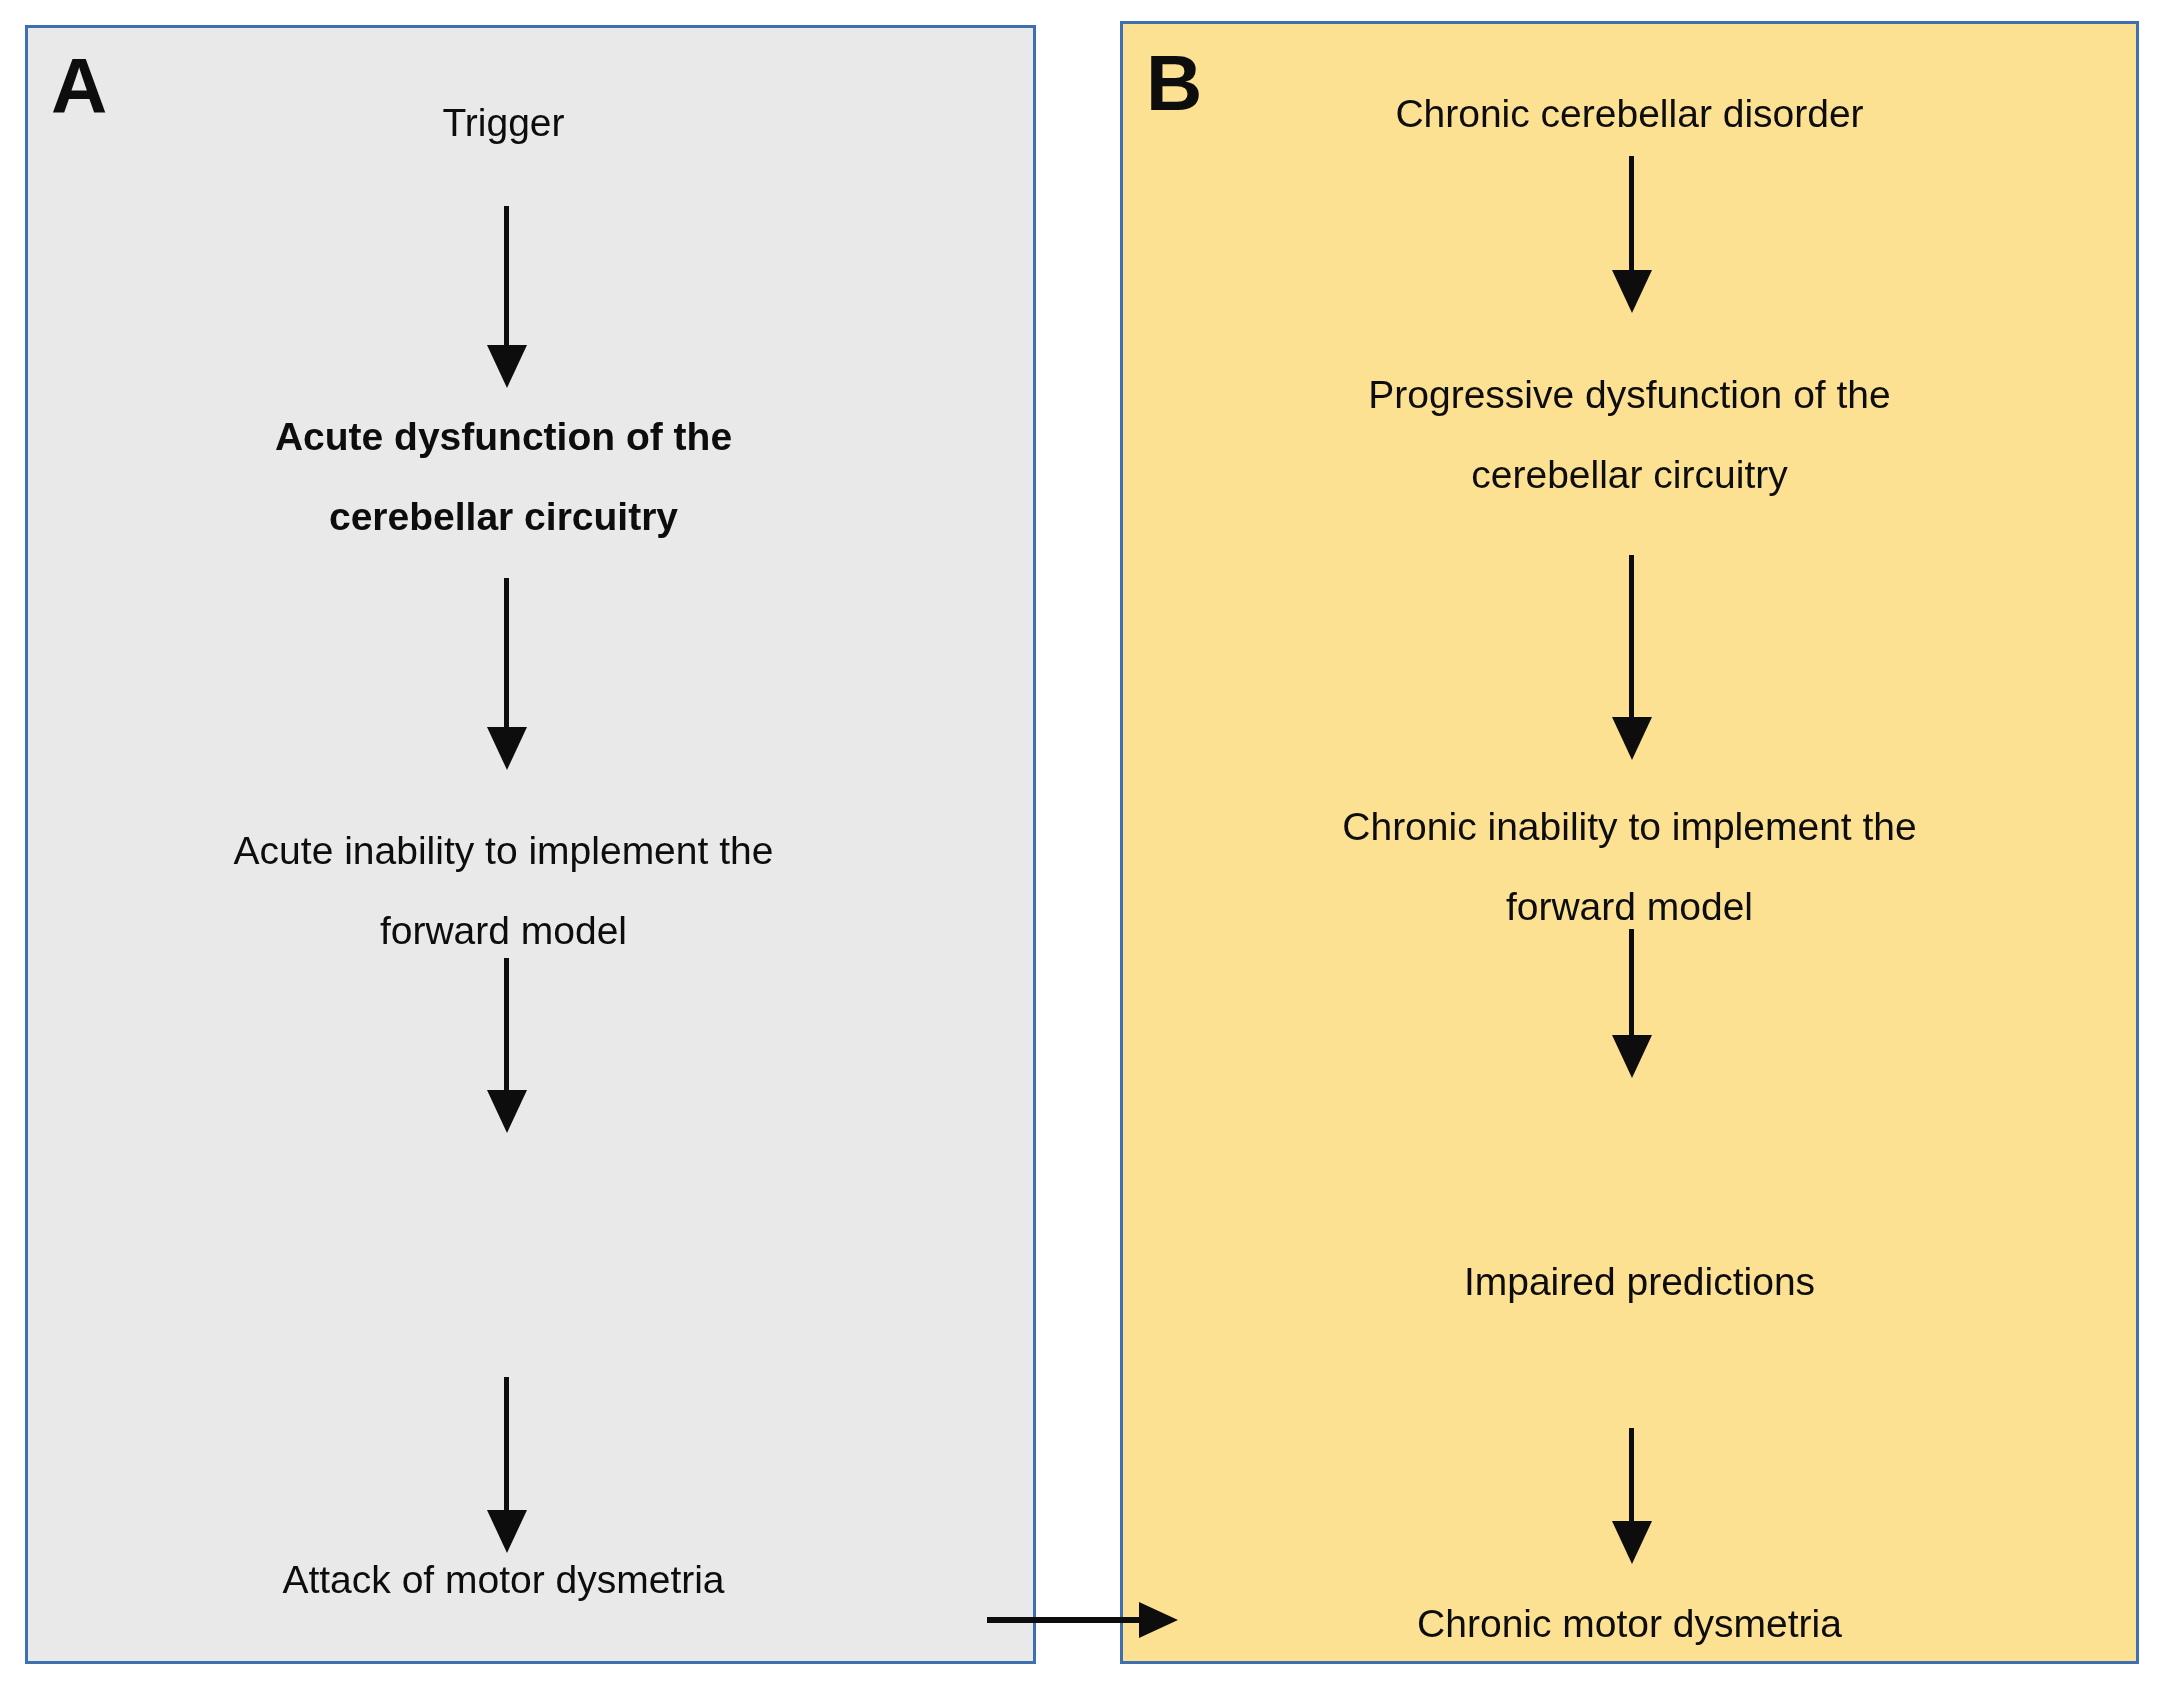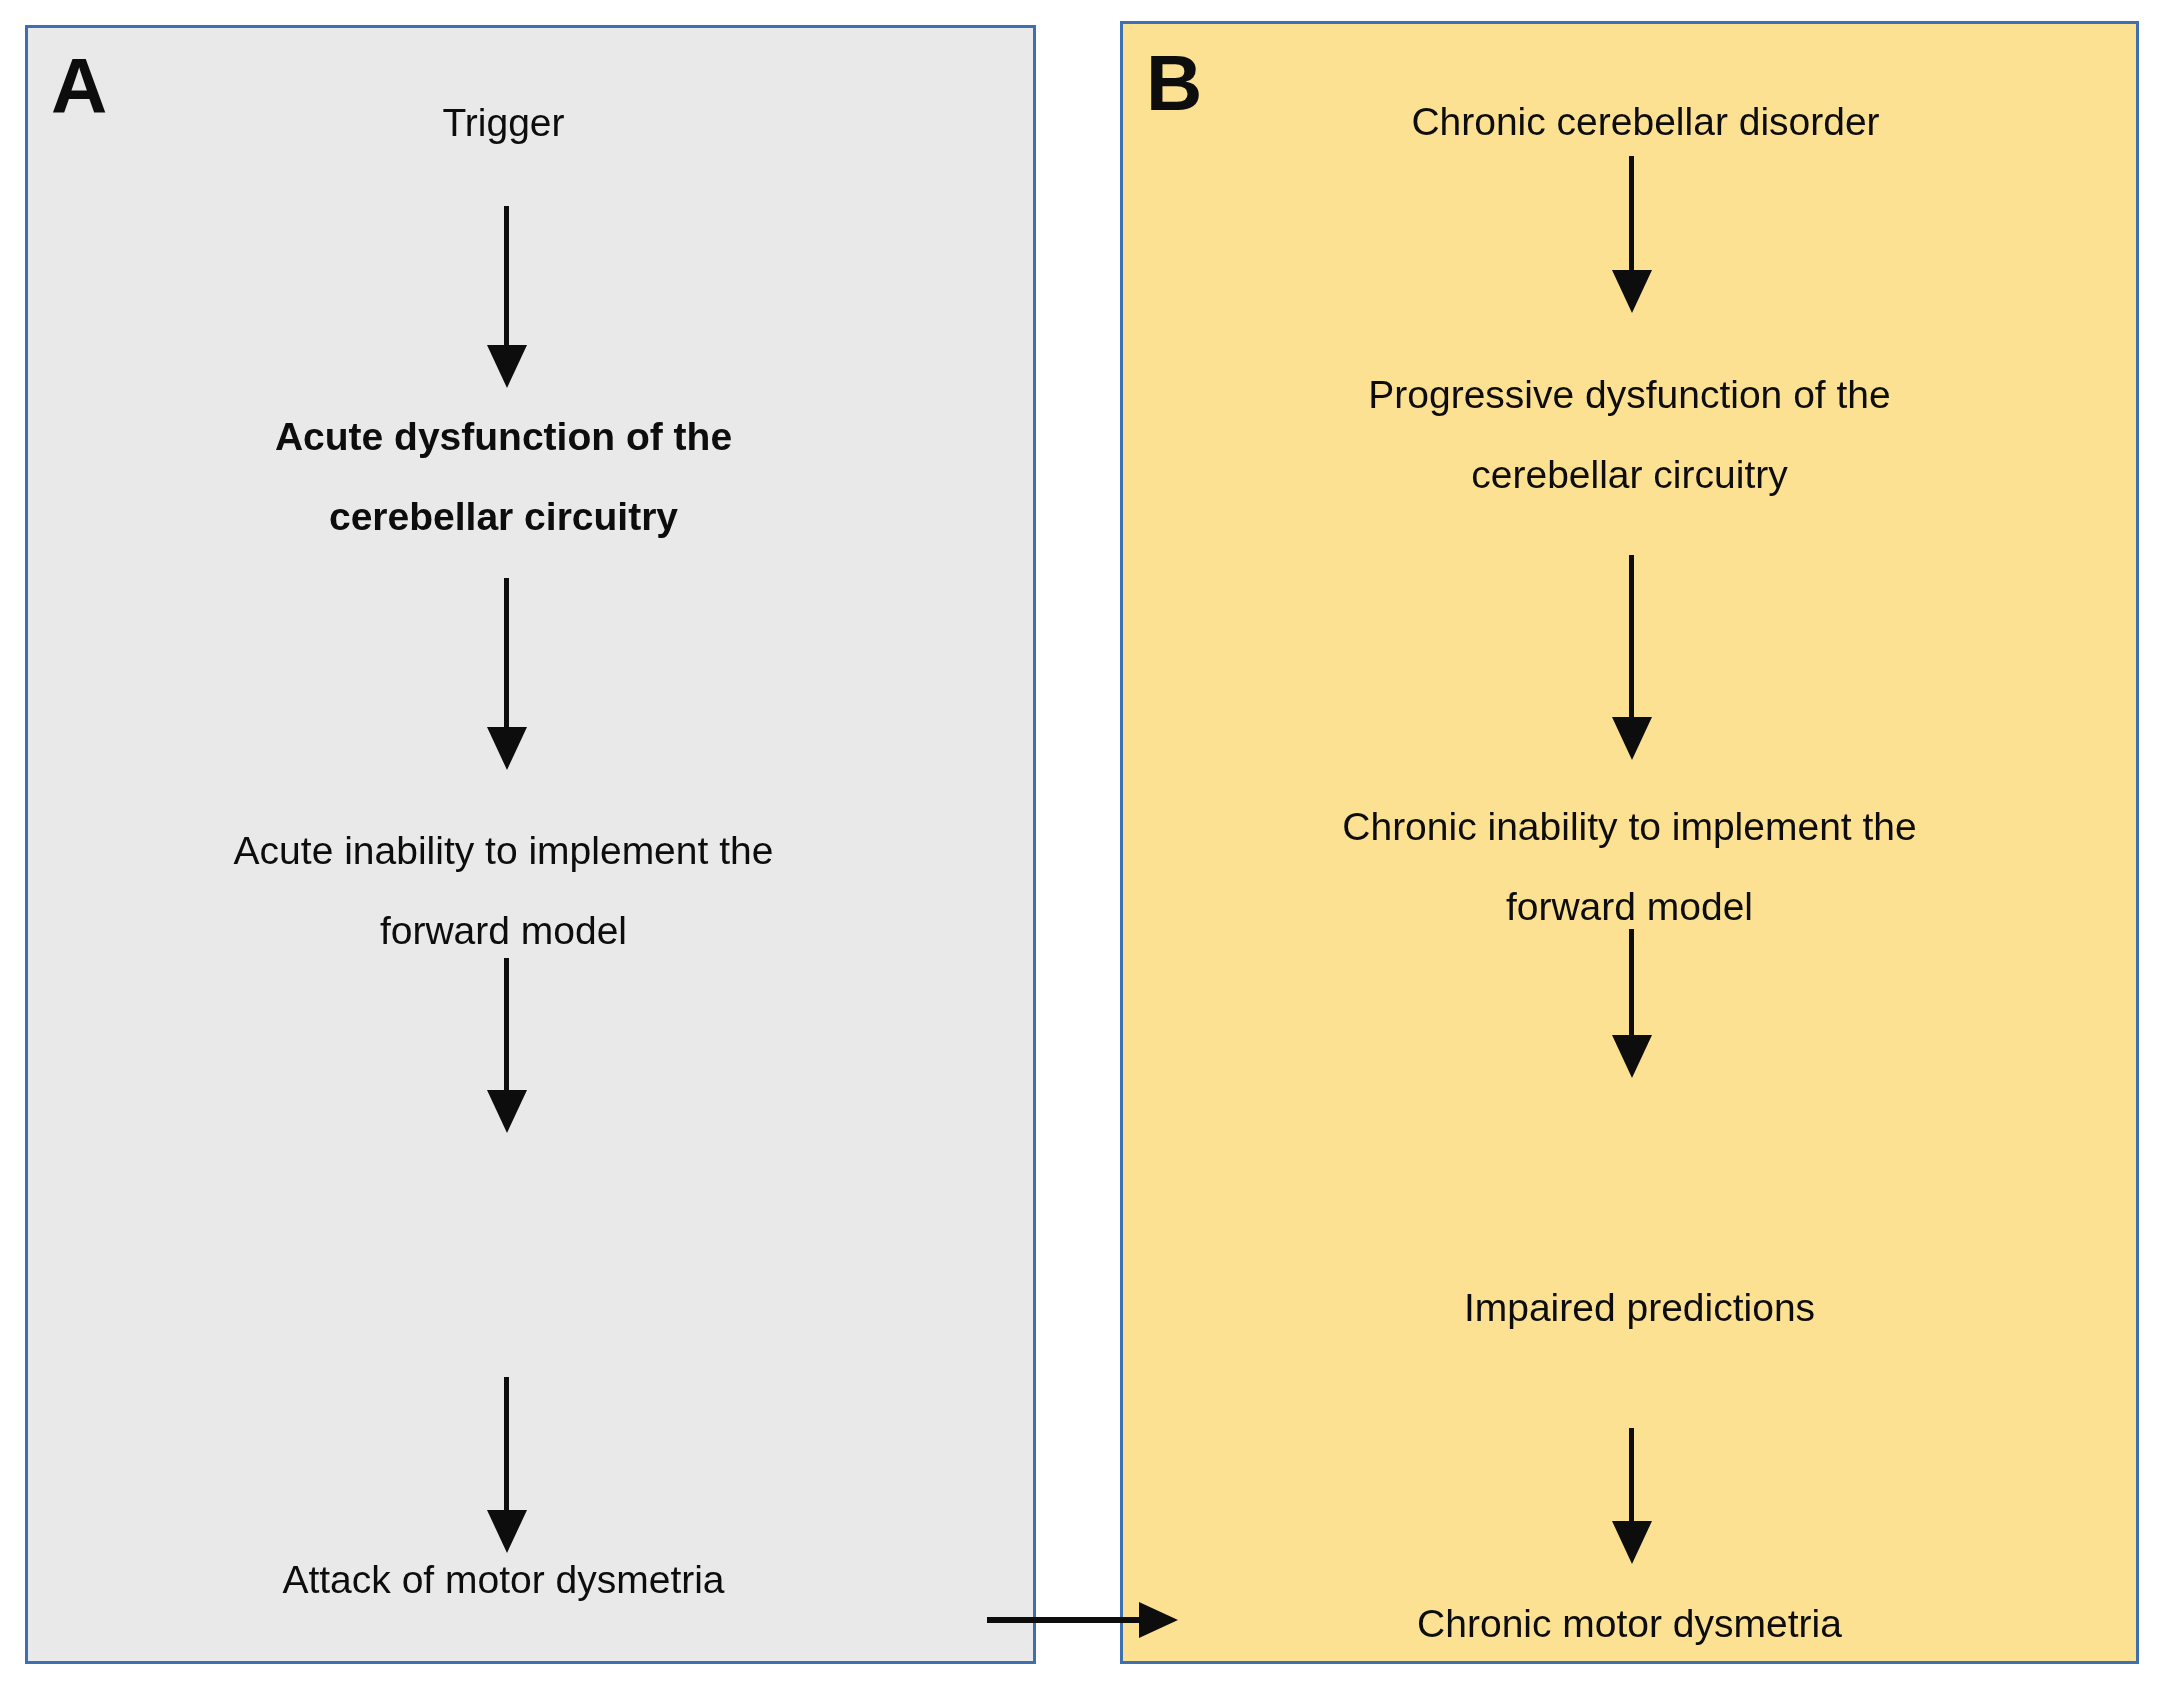--- a/index.html
+++ b/index.html
@@ -114,21 +114,21 @@
   </div>
 
   <div class="step" style="top:1512px;">
     <span class="line">Attack of motor dysmetria</span>
   </div>
 </div>
 
 <div class="panel panel-b">
   <div class="panel-label">B</div>
 
-  <div class="step" style="top:58px;margin-left:16px;">
+  <div class="step" style="top:50px;">
     <span class="line">Chronic cerebellar disorder</span>
   </div>
 
   <div class="varrow" style="left:488px; top:132px; height:157px;">
     <div class="shaft"></div>
     <div class="head"></div>
   </div>
 
   <div class="step" style="top:331px;">
     <span class="line">Progressive dysfunction of the</span>
@@ -143,21 +143,21 @@
   <div class="step" style="top:763px;">
     <span class="line">Chronic inability to implement the</span>
     <span class="line">forward model</span>
   </div>
 
   <div class="varrow" style="left:488px; top:905px; height:149px;">
     <div class="shaft"></div>
     <div class="head"></div>
   </div>
 
-  <div class="step" style="top:1244px;padding-left:20px;">
+  <div class="step" style="top:1218px;padding-left:20px;">
     <span class="line">Impaired predictions</span>
   </div>
 
   <div class="varrow" style="left:488px; top:1404px; height:136px;">
     <div class="shaft"></div>
     <div class="head"></div>
   </div>
 
   <div class="step" style="top:1560px;">
     <span class="line">Chronic motor dysmetria</span>

